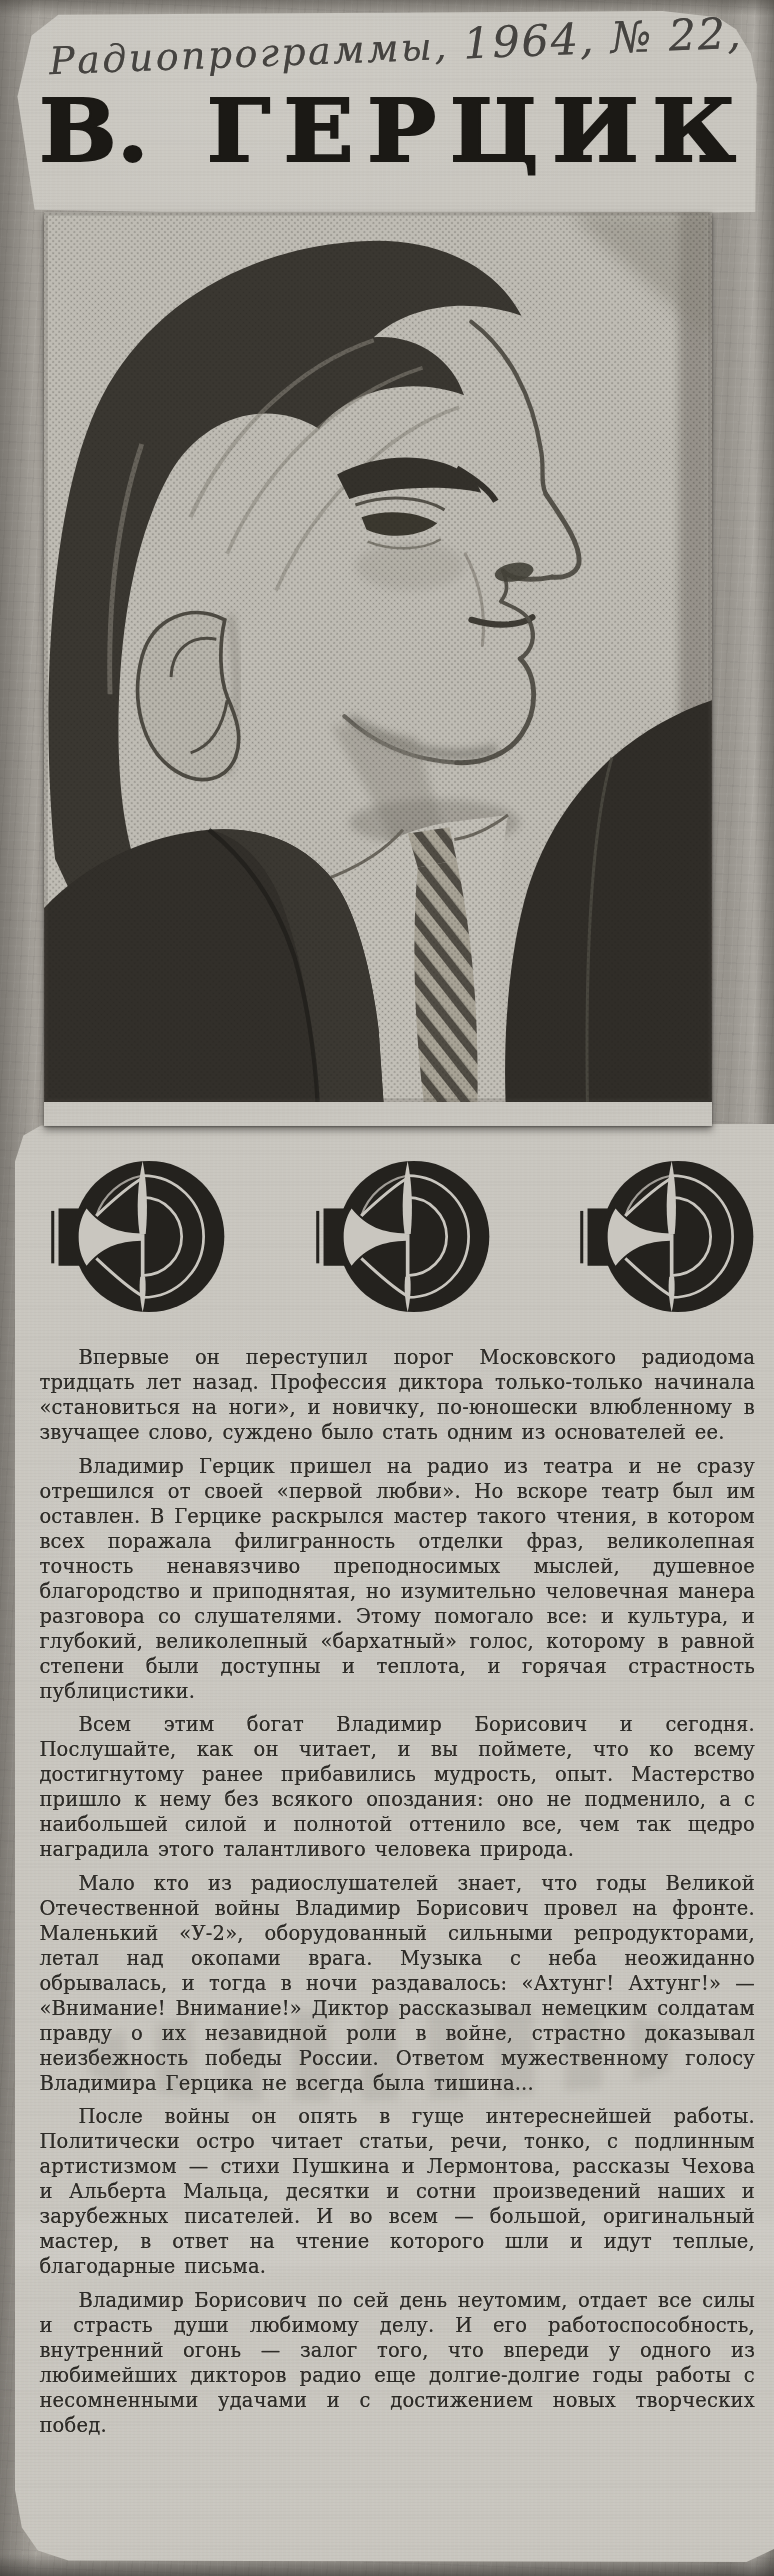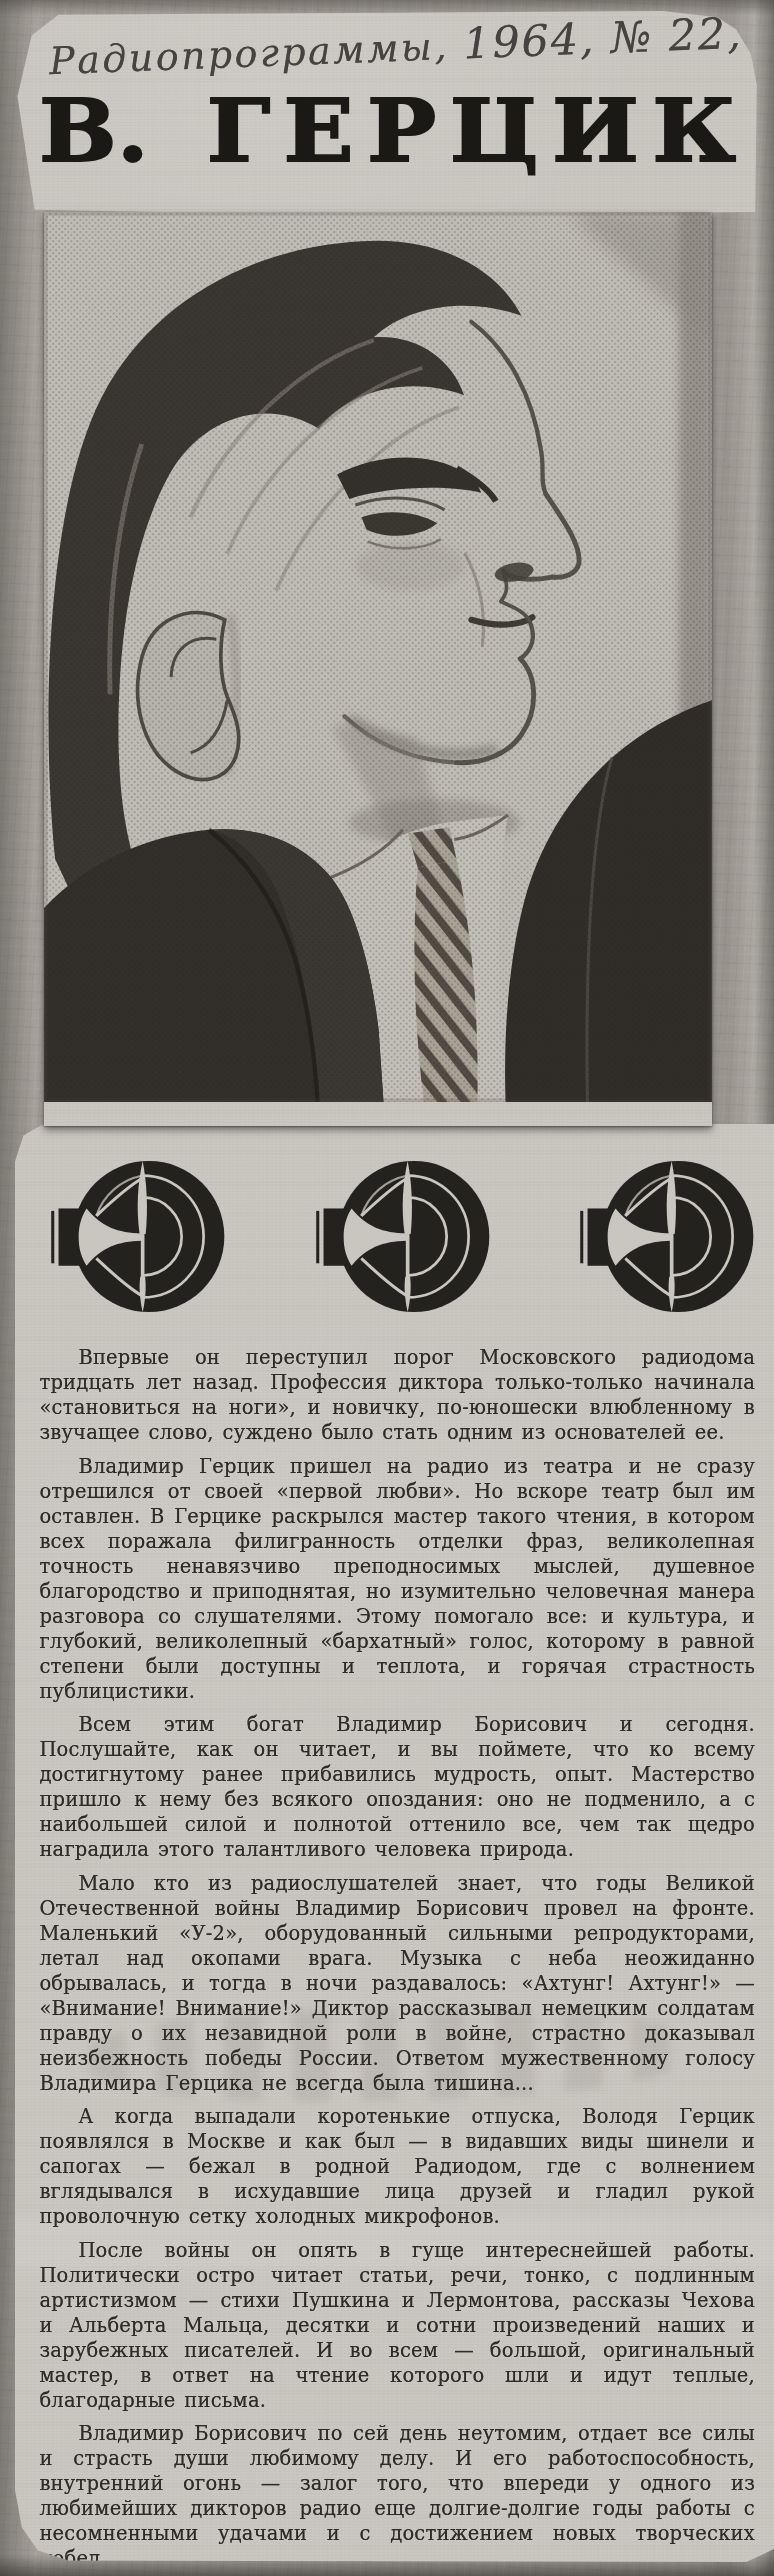--- a/index.html
+++ b/index.html
@@ -219,19 +219,18 @@
     <svg class="spk" viewBox="0 0 292 260">
         <use href="#spk"></use>
       </svg>
   </div>
   <div class="ghost"></div>
   <div class="article">
     <p>Впервые он переступил порог Московского радиодома тридцать лет назад. Профессия диктора только-только начинала «становиться на ноги», и новичку, по-юношески влюбленному в звучащее слово, суждено было стать одним из основателей ее.</p>
     <p>Владимир Герцик пришел на радио из театра и не сразу отрешился от своей «первой любви». Но вскоре театр был им оставлен. В Герцике раскрылся мастер такого чтения, в котором всех поражала филигранность отделки фраз, великолепная точность ненавязчиво преподносимых мыслей, душевное благородство и приподнятая, но изумительно человечная манера разговора со слушателями. Этому помогало все: и культура, и глубокий, великолепный «бархатный» голос, которому в равной степени были доступны и теплота, и горячая страстность публицистики.</p>
     <p>Всем этим богат Владимир Борисович и сегодня. Послушайте, как он читает, и вы поймете, что ко всему достигнутому ранее прибавились мудрость, опыт. Мастерство пришло к нему без всякого опоздания: оно не подменило, а с наибольшей силой и полнотой оттенило все, чем так щедро наградила этого талантливого человека природа.</p>
     <p>Мало кто из радиослушателей знает, что годы Великой Отечественной войны Владимир Борисович провел на фронте. Маленький «У-2», оборудованный сильными репродукторами, летал над окопами врага. Музыка с неба неожиданно обрывалась, и тогда в ночи раздавалось: «Ахтунг! Ахтунг!» — «Внимание! Внимание!» Диктор рассказывал немецким солдатам правду о их незавидной роли в войне, страстно доказывал неизбежность победы России. Ответом мужественному голосу Владимира Герцика не всегда была тишина...</p>
-    <p>А когда выпадали коротенькие отпуска, Володя Герцик появлялся в Москве и как был — в видавших виды шинели и сапогах — бежал в родной Радиодом, где с волнением вглядывался в исхудавшие лица друзей и гладил рукой проволочную сетку холодных микрофонов.</p>
     <p>После войны он опять в гуще интереснейшей работы. Политически остро читает статьи, речи, тонко, с подлинным артистизмом — стихи Пушкина и Лермонтова, рассказы Чехова и Альберта Мальца, десятки и сотни произведений наших и зарубежных писателей. И во всем — большой, оригинальный мастер, в ответ на чтение которого шли и идут теплые, благодарные письма.</p>
     <p>Владимир Борисович по сей день неутомим, отдает все силы и страсть души любимому делу. И его работоспособность, внутренний огонь — залог того, что впереди у одного из любимейших дикторов радио еще долгие-долгие годы работы с несомненными удачами и с достижением новых творческих побед.</p>
 
   </div>
 </div>
 
 
 </body></html>

